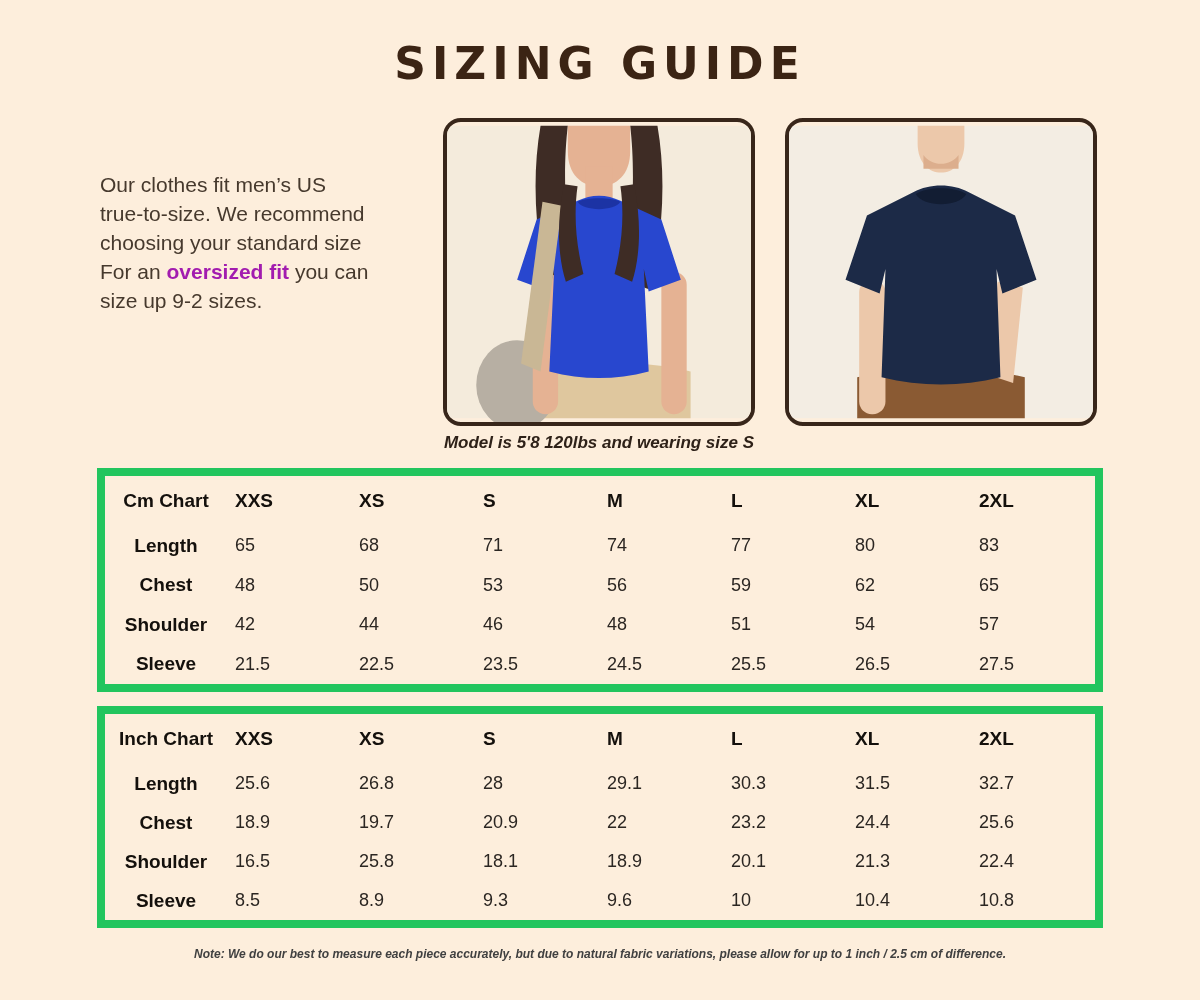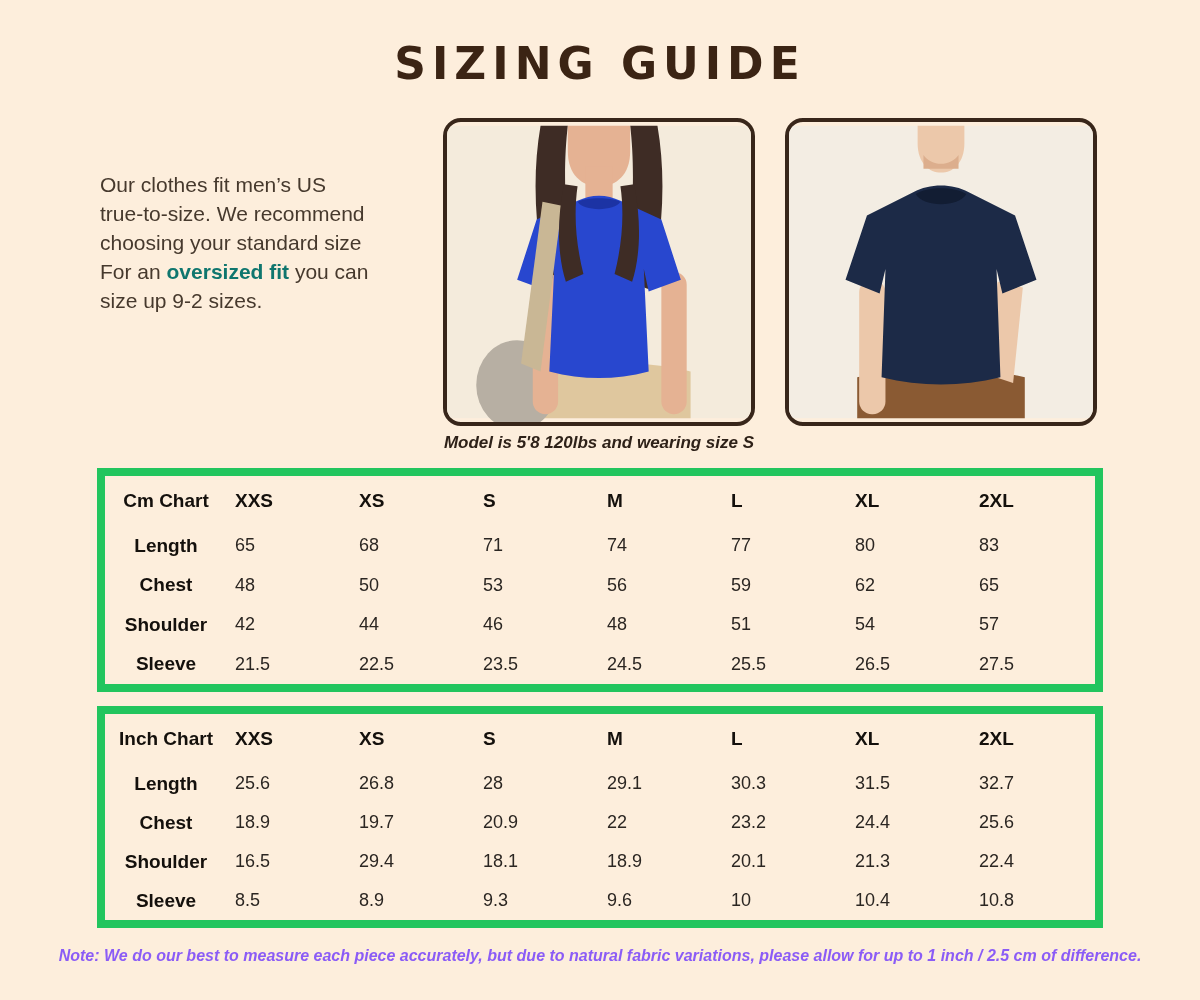--- a/index.html
+++ b/index.html
@@ -20,21 +20,21 @@
   .fitting-heading{
     position:absolute;left:100px;top:118px;margin:0;
     font-family:"DejaVu Sans", sans-serif;
     font-weight:800;font-size:29px;letter-spacing:2px;
     color:#3b2414;
   }
   .fitting-paragraph{
     position:absolute;left:100px;top:170px;width:370px;margin:0;
     font-size:21px;line-height:29px;color:#46392d;
   }
-  .fitting-paragraph b{color:#0f766e;}
+  .fitting-paragraph b{color:#a21caf;}
   .photo-frame{
     position:absolute;top:118px;width:312px;height:308px;
     border:4px solid #38261a;border-radius:18px;
     overflow:hidden;box-sizing:border-box;
   }
   .photo-frame svg{display:block;width:100%;height:100%;}
   #photo-1{left:443px;}
   #photo-2{left:785px;}
   .photo-caption{
     position:absolute;top:433px;width:320px;margin:0;
@@ -61,22 +61,22 @@
   }
   .size-cell{
     font-weight:bold;font-size:19px;color:#14100c;padding-left:8px;
   }
   .value-cell{
     font-size:18px;color:#2b2622;padding-left:8px;
   }
   .note{
     position:absolute;left:0;top:947px;width:100%;margin:0;
     text-align:center;
-    font-size:16px;font-weight:bold;font-style:italic;
-    color:#8b5cf6;
+    font-size:12px;font-weight:bold;font-style:italic;
+    color:#404040;
   }
 </style>
 </head>
 <body>
 
 <div class="page">
 
   <h1 class="page-title">SIZING GUIDE</h1>
 
 
@@ -211,21 +211,21 @@
         <div class="cell value-cell">19.7</div>
         <div class="cell value-cell">20.9</div>
         <div class="cell value-cell">22</div>
         <div class="cell value-cell">23.2</div>
         <div class="cell value-cell">24.4</div>
         <div class="cell value-cell">25.6</div>
       </div>
       <div class="chart-row">
         <div class="cell label-cell">Shoulder</div>
         <div class="cell value-cell">16.5</div>
-        <div class="cell value-cell">29.4</div>
+        <div class="cell value-cell">25.8</div>
         <div class="cell value-cell">18.1</div>
         <div class="cell value-cell">18.9</div>
         <div class="cell value-cell">20.1</div>
         <div class="cell value-cell">21.3</div>
         <div class="cell value-cell">22.4</div>
       </div>
       <div class="chart-row">
         <div class="cell label-cell">Sleeve</div>
         <div class="cell value-cell">8.5</div>
         <div class="cell value-cell">8.9</div>

